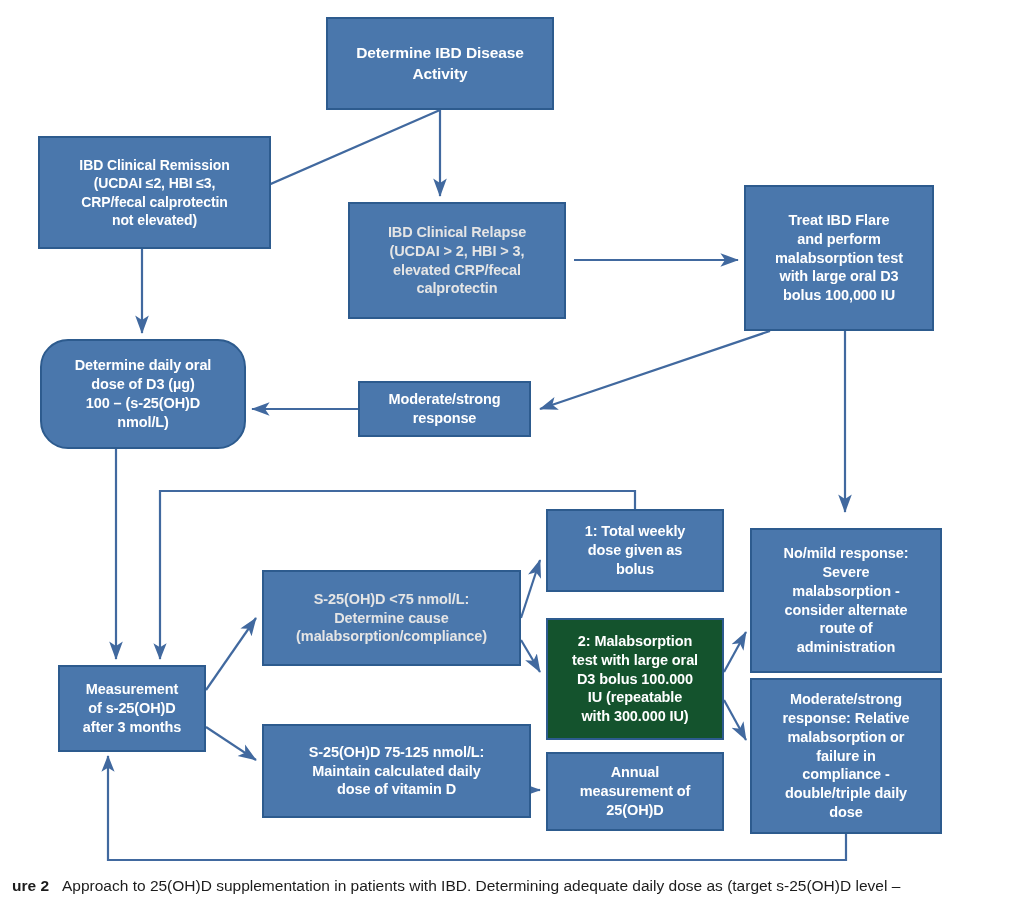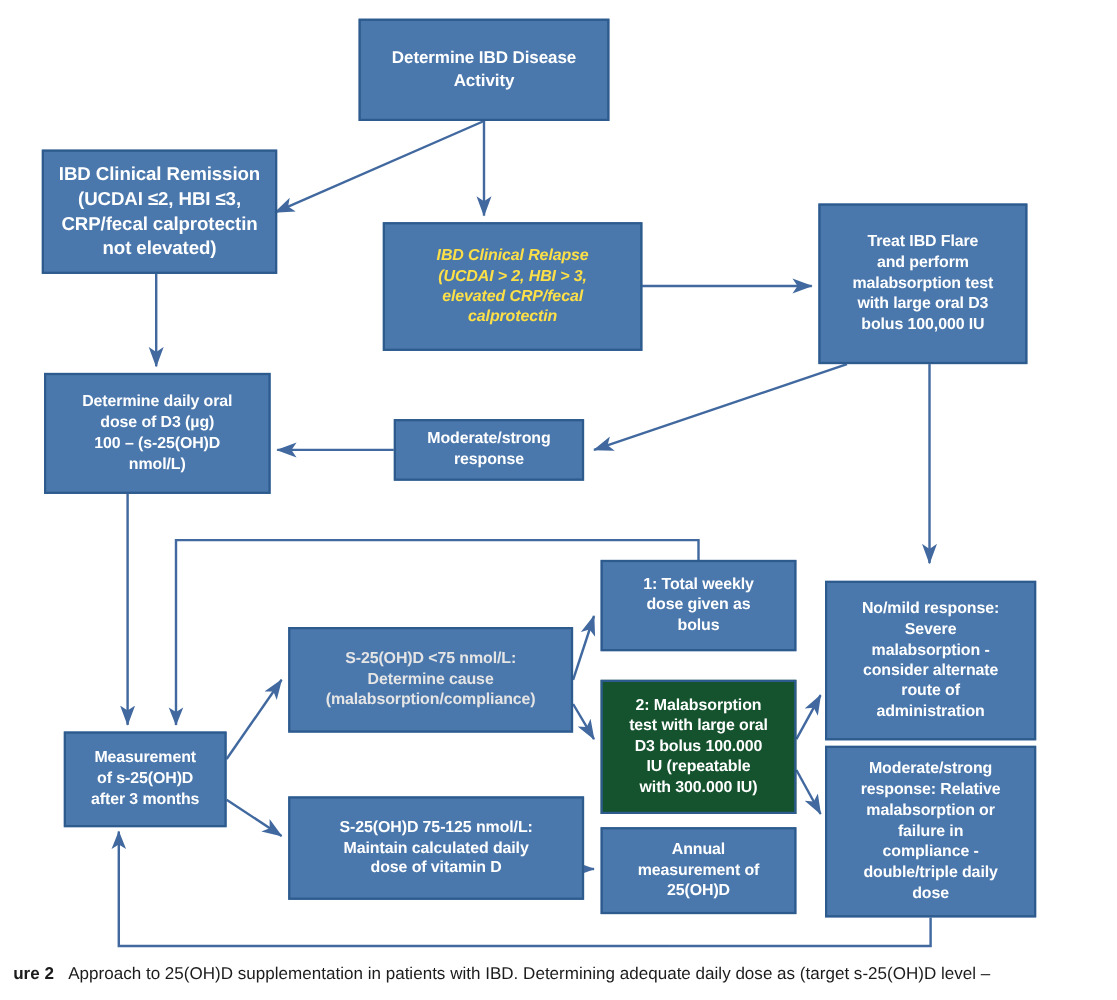--- a/index.html
+++ b/index.html
@@ -68,34 +68,34 @@
         <polyline points="521,640 540,672" marker-end="url(#ahs)" stroke="#41699f" fill="none"></polyline>
         <polyline points="724,672 746,632" marker-end="url(#ahs)" stroke="#41699f" fill="none"></polyline>
         <polyline points="724,700 746,740" marker-end="url(#ahs)" stroke="#41699f" fill="none"></polyline>
         <polyline points="531,790 540,790" marker-end="url(#ahs)" stroke="#41699f" fill="none"></polyline>
         <polyline points="846,834 846,860 108,860 108,756" marker-end="url(#ah)" stroke="#41699f" fill="none"></polyline>
       </g>
   </svg>
 
   <div class="node" style="left: 326px; top: 17px; width: 228px; height: 93px; font-size: 15.5px; background: rgb(74, 119, 172); border-color: rgb(45, 91, 142); color: rgb(255, 255, 255);">Determine IBD Disease
 Activity</div>
-  <div class="node" style="left: 38px; top: 136px; width: 214px; height: 113px; font-size: 17px; background: rgb(74, 119, 172); border-color: rgb(45, 91, 142); color: rgb(255, 255, 255);">IBD Clinical Remission
+  <div class="node" style="left: 38px; top: 136px; width: 233px; height: 113px; font-size: 14px; background: rgb(74, 119, 172); border-color: rgb(45, 91, 142); color: rgb(255, 255, 255);">IBD Clinical Remission
 (UCDAI ≤2, HBI ≤3,
 CRP/fecal calprotectin
 not elevated)</div>
-  <div class="node" style="left: 348px; top: 202px; width: 236px; height: 117px; font-size: 14.5px; background: rgb(74, 119, 172); border-color: rgb(45, 91, 142); color: #fde047; font-style: italic;">IBD Clinical Relapse
+  <div class="node" style="left: 348px; top: 202px; width: 218px; height: 117px; font-size: 14.5px; background: rgb(74, 119, 172); border-color: rgb(45, 91, 142); color: #e5e5e5;">IBD Clinical Relapse
 (UCDAI &gt; 2, HBI &gt; 3,
 elevated CRP/fecal
 calprotectin</div>
   <div class="node" style="left: 744px; top: 185px; width: 190px; height: 146px; font-size: 14.5px; background: rgb(74, 119, 172); border-color: rgb(45, 91, 142); color: rgb(255, 255, 255);">Treat IBD Flare
 and perform
 malabsorption test
 with large oral D3
 bolus 100,000 IU</div>
-  <div class="node" style="left: 40px; top: 339px; width: 206px; height: 110px; font-size: 14.5px; background: rgb(74, 119, 172); border-color: rgb(45, 91, 142); color: rgb(255, 255, 255);">Determine daily oral
+  <div class="node" style="left: 40px; top: 339px; width: 206px; height: 110px; font-size: 14.5px; background: rgb(74, 119, 172); border-color: rgb(45, 91, 142); color: rgb(255, 255, 255); border-radius: 28px;">Determine daily oral
 dose of D3 (µg)
 100 – (s-25(OH)D
 nmol/L)</div>
   <div class="node" style="left: 358px; top: 381px; width: 173px; height: 56px; font-size: 14.5px; background: rgb(74, 119, 172); border-color: rgb(45, 91, 142); color: rgb(255, 255, 255);">Moderate/strong
 response</div>
   <div class="node" style="left: 546px; top: 509px; width: 178px; height: 83px; font-size: 14.5px; background: rgb(74, 119, 172); border-color: rgb(45, 91, 142); color: rgb(255, 255, 255);">1: Total weekly
 dose given as
 bolus</div>
   <div class="node" style="left: 750px; top: 528px; width: 192px; height: 145px; font-size: 14.5px; background: rgb(74, 119, 172); border-color: rgb(45, 91, 142); color: rgb(255, 255, 255);">No/mild response:
 Severe

